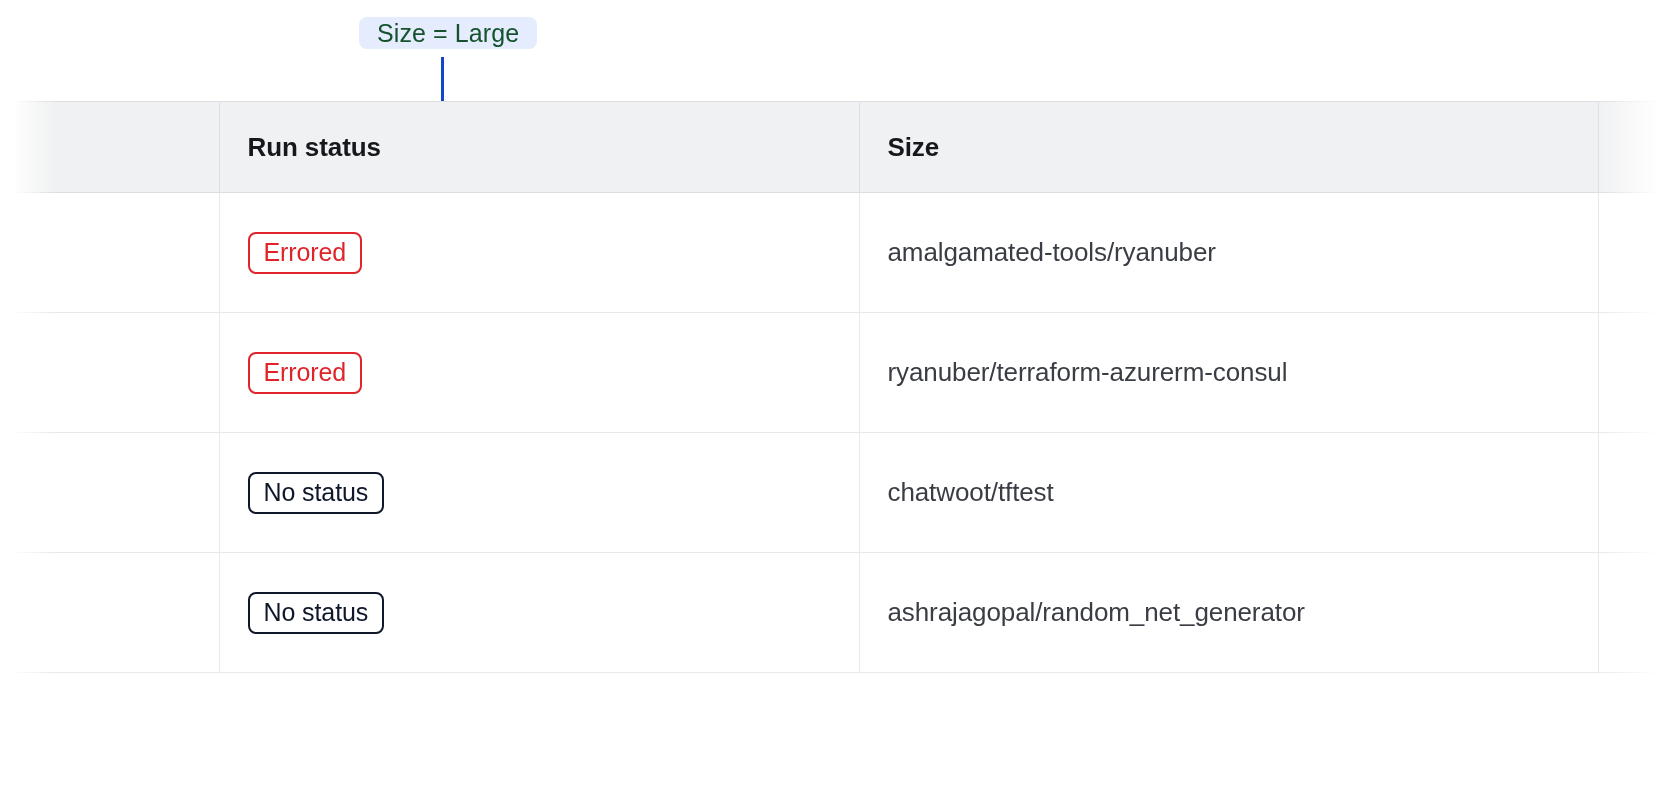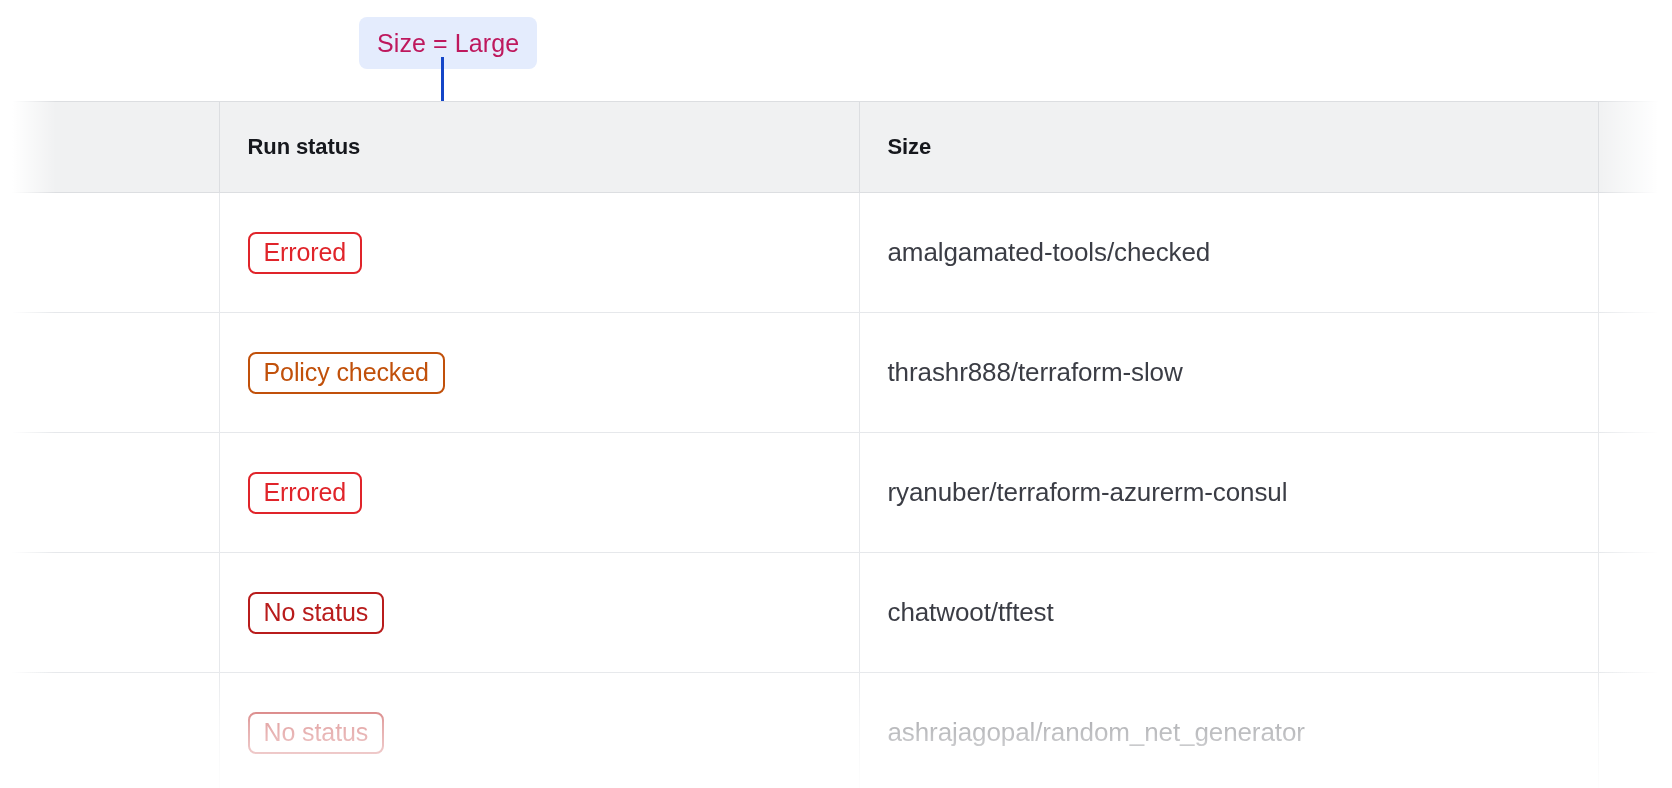--- a/index.html
+++ b/index.html
@@ -17,26 +17,26 @@
     width: 1672px;
     height: 788px;
     background: #ffffff;
   }
 
   
   .annotation-pill {
     position: absolute;
     left: 359px;
     top: 17px;
-    height: 52px;
+    height: 32px;
     padding: 0 18px;
     display: flex;
     align-items: center;
     background: #e4ecfd;
-    color: #be185d;
+    color: #14532d;
     border-radius: 8px;
     font-size: 25px;
     font-weight: 400;
     letter-spacing: 0.1px;
     white-space: nowrap;
   }
 
   .annotation-line {
     position: absolute;
     left: 441px;
@@ -81,21 +81,21 @@
 
   .data-table thead th {
     height: 91px;
     background: #f0f1f2;
     border-top: 1px solid #dcdee1;
     border-bottom: 1px solid #dcdee1;
     border-right: 1px solid #dcdee1;
     text-align: left;
     vertical-align: middle;
     padding: 0 0 0 28px;
-    font-size: 22px;
+    font-size: 26px;
     font-weight: 700;
     color: #16181d;
     letter-spacing: -0.1px;
   }
 
   .data-table thead th.blank-head { padding: 0; }
   .data-table thead th.no-right { border-right: none; }
 
   .data-table tbody td {
     height: 120px;
@@ -125,21 +125,21 @@
     border: 2px solid currentColor;
     font-size: 25px;
     font-weight: 400;
     line-height: 1;
     letter-spacing: -0.1px;
     background: #ffffff;
     white-space: nowrap;
   }
   .badge-errored        { color: #e0242a; }
   .badge-policy-checked { color: #c1500a; }
-  .badge-no-status      { color: #b91c1c; }
+  .badge-no-status      { color: #0f172a; }
 
   
   .fade-left {
     position: absolute;
     left: 0;
     top: 0;
     width: 56px;
     height: 100%;
     background: linear-gradient(to right, #ffffff 22%, rgba(255,255,255,0) 100%);
     pointer-events: none;
@@ -194,33 +194,24 @@
         </tr>
       </thead>
       <tbody>
 
         <tr>
           <td class="blank-cell no-right"></td>
           <td class="blank-cell"></td>
           <td>
             <span class="badge badge-errored">Errored</span>
           </td>
-          <td>amalgamated-tools/checked</td>
-          <td class="blank-cell no-right"></td>
-        </tr>
-
-        <tr>
-          <td class="blank-cell no-right"></td>
-          <td class="blank-cell"></td>
-          <td>
-            <span class="badge badge-policy-checked">Policy checked</span>
-          </td>
-          <td>thrashr888/terraform-slow</td>
-          <td class="blank-cell no-right"></td>
-        </tr>
+          <td>amalgamated-tools/ryanuber</td>
+          <td class="blank-cell no-right"></td>
+        </tr>
+
 
         <tr>
           <td class="blank-cell no-right"></td>
           <td class="blank-cell"></td>
           <td>
             <span class="badge badge-errored">Errored</span>
           </td>
           <td>ryanuber/terraform-azurerm-consul</td>
           <td class="blank-cell no-right"></td>
         </tr>

